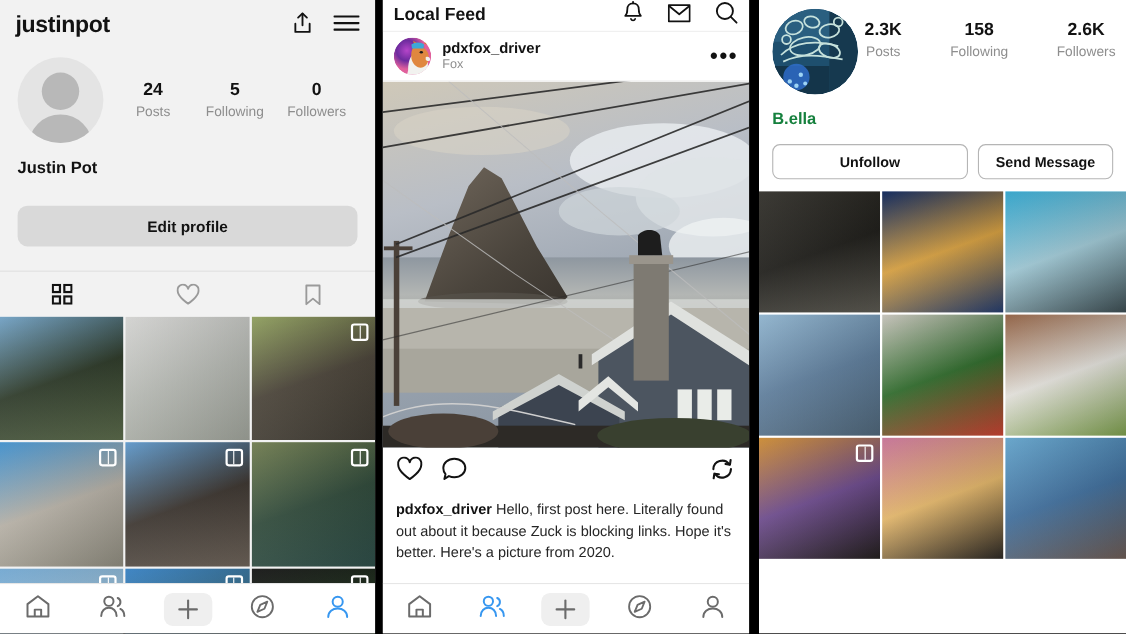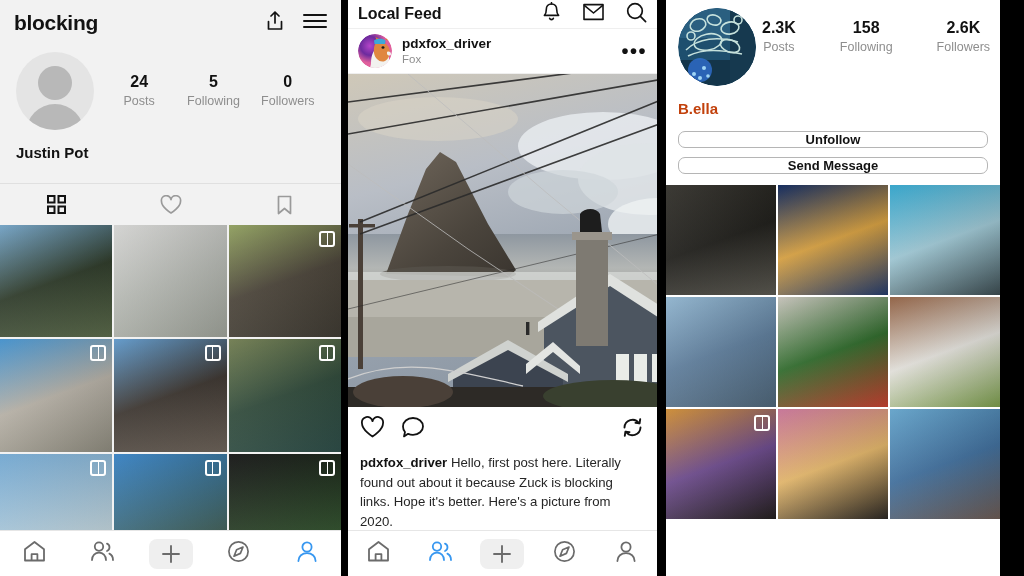--- a/index.html
+++ b/index.html
@@ -4,21 +4,21 @@
 <style>
   * { box-sizing: border-box; margin:0; padding:0; }
   html,body { width:1024px; height:576px; overflow:hidden; background:#000; }
   body { font-family:"Liberation Sans", sans-serif; }
 
   .screen { position:relative; width:1024px; height:576px; display:flex; background:#000; }
 
   .panel { position:relative; height:576px; overflow:hidden; background:#fff; }
   .panel-left   { width:341px; background:#f2f2f2; }
   .divider      { width:7px; background:#000; flex:0 0 7px; }
-  .panel-mid    { width:309px; background:#fff; }
+  .panel-mid    { width:333px; background:#fff; }
   .divider2     { width:9px; background:#000; flex:0 0 9px; }
   .panel-right  { width:334px; background:#fff; }
 
   
   .l-header { height:46px; display:flex; align-items:center; padding:0 14px; }
   .l-username { font-size:21px; font-weight:bold; color:#121212; letter-spacing:-0.3px; }
   .l-header-icons { margin-left:auto; display:flex; align-items:center; gap:18px; }
   .ic { display:inline-block; color:#121212; }
 
   .l-stats-row { display:flex; align-items:center; padding:6px 16px 0 16px; }
@@ -68,39 +68,39 @@
   .m-photo { width:100%; height:333px; overflow:hidden; position:relative; }
   .m-actions { height:44px; display:flex; align-items:center; padding:0 12px; }
   .m-actions .sp { width:16px; }
   .m-caption { padding:2px 12px 0 12px; font-size:13.2px; line-height:19.5px; color:#262626; }
   .m-caption b { font-weight:bold; color:#121212; }
 
   
   .r-top { display:flex; align-items:flex-start; padding:8px 12px 0 12px; }
   .av-bella { width:78px; height:78px; border-radius:50%; overflow:hidden; flex:0 0 78px; }
   .r-stats { display:flex; flex:1; margin-left:6px; padding-top:10px;gap:44px; }
-  .r-name { padding:14px 12px 0 12px; font-size:15px; font-weight:bold; color:#c2410c; }
+  .r-name { padding:14px 12px 0 12px; font-size:15px; font-weight:bold; color:#15803d; }
   .r-bio { padding:5px 12px 0 12px; font-size:13.2px; line-height:19px; color:#262626; }
   .r-readmore { padding:3px 12px 0 12px; font-size:13px; color:#8e8e8e; cursor:pointer; }
-  .r-btns { display:flex; gap:9px; padding:14px 12px 0 12px;flex-direction:column; }
+  .r-btns { display:flex; gap:9px; padding:14px 12px 0 12px; }
   .r-btn { flex:1; height:32px; border:1px solid #b5b5b5; border-radius:7px;
            display:flex; align-items:center; justify-content:center;
            font-size:13px; font-weight:bold; color:#121212; background:#fff; cursor:pointer; }
   .r-btn.wide { flex:1.45; }
   .r-grid { margin-top:11px; display:grid; grid-template-columns:repeat(3,1fr); gap:2px; }
 </style>
 </head>
 <body>
 
 <div class="screen">
 
   <div class="panel panel-left">
 
     <div class="l-header">
-      <div class="l-username">blocking</div>
+      <div class="l-username">justinpot</div>
       <div class="l-header-icons">
         <span class="ic">
           <svg width="20" height="22" viewBox="0 0 20 22" fill="none" stroke="#121212" stroke-width="1.7" stroke-linecap="round" stroke-linejoin="round">
             <path d="M10 2.5 L10 13"></path>
               <path d="M6 6 L10 2.2 L14 6"></path>
             <path d="M3.5 11.5 L3.5 19 L16.5 19 L16.5 11.5"></path>
           </svg>
         </span>
         <span class="ic">
           <svg width="24" height="18" viewBox="0 0 24 18" stroke="#121212" stroke-width="2" stroke-linecap="round">
@@ -128,20 +128,21 @@
         </div>
         <div class="stat">
           <div class="stat-num">0</div>
           <div class="stat-lbl">Followers</div>
         </div>
       </div>
     </div>
 
     <div class="l-fullname">Justin Pot</div>
 
+    <div class="edit-btn">Edit profile</div>
 
     <div class="l-tabs">
       <div class="l-tab">
         <svg width="19" height="19" viewBox="0 0 19 19" fill="none" stroke="#121212" stroke-width="2">
           <rect x="1" y="1" width="6.5" height="6.5"></rect>
             <rect x="11.5" y="1" width="6.5" height="6.5"></rect>
           <rect x="1" y="11.5" width="6.5" height="6.5"></rect>
             <rect x="11.5" y="11.5" width="6.5" height="6.5"></rect>
         </svg>
       </div>

